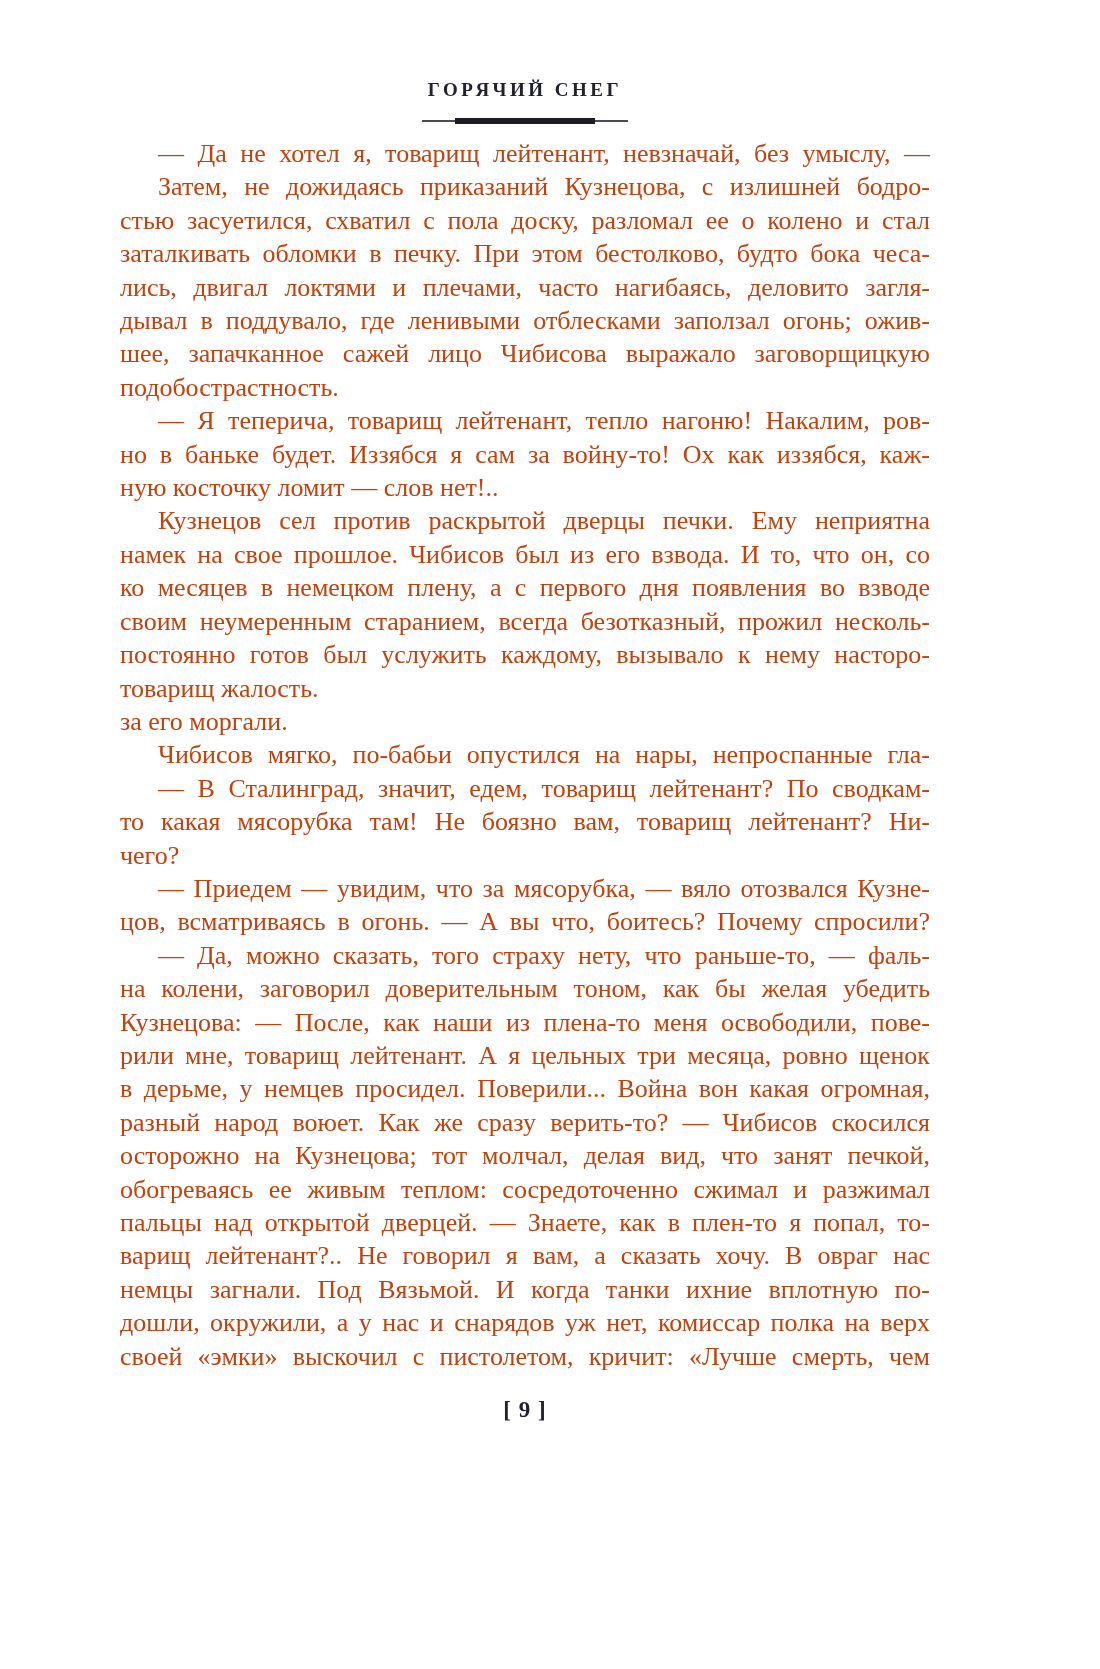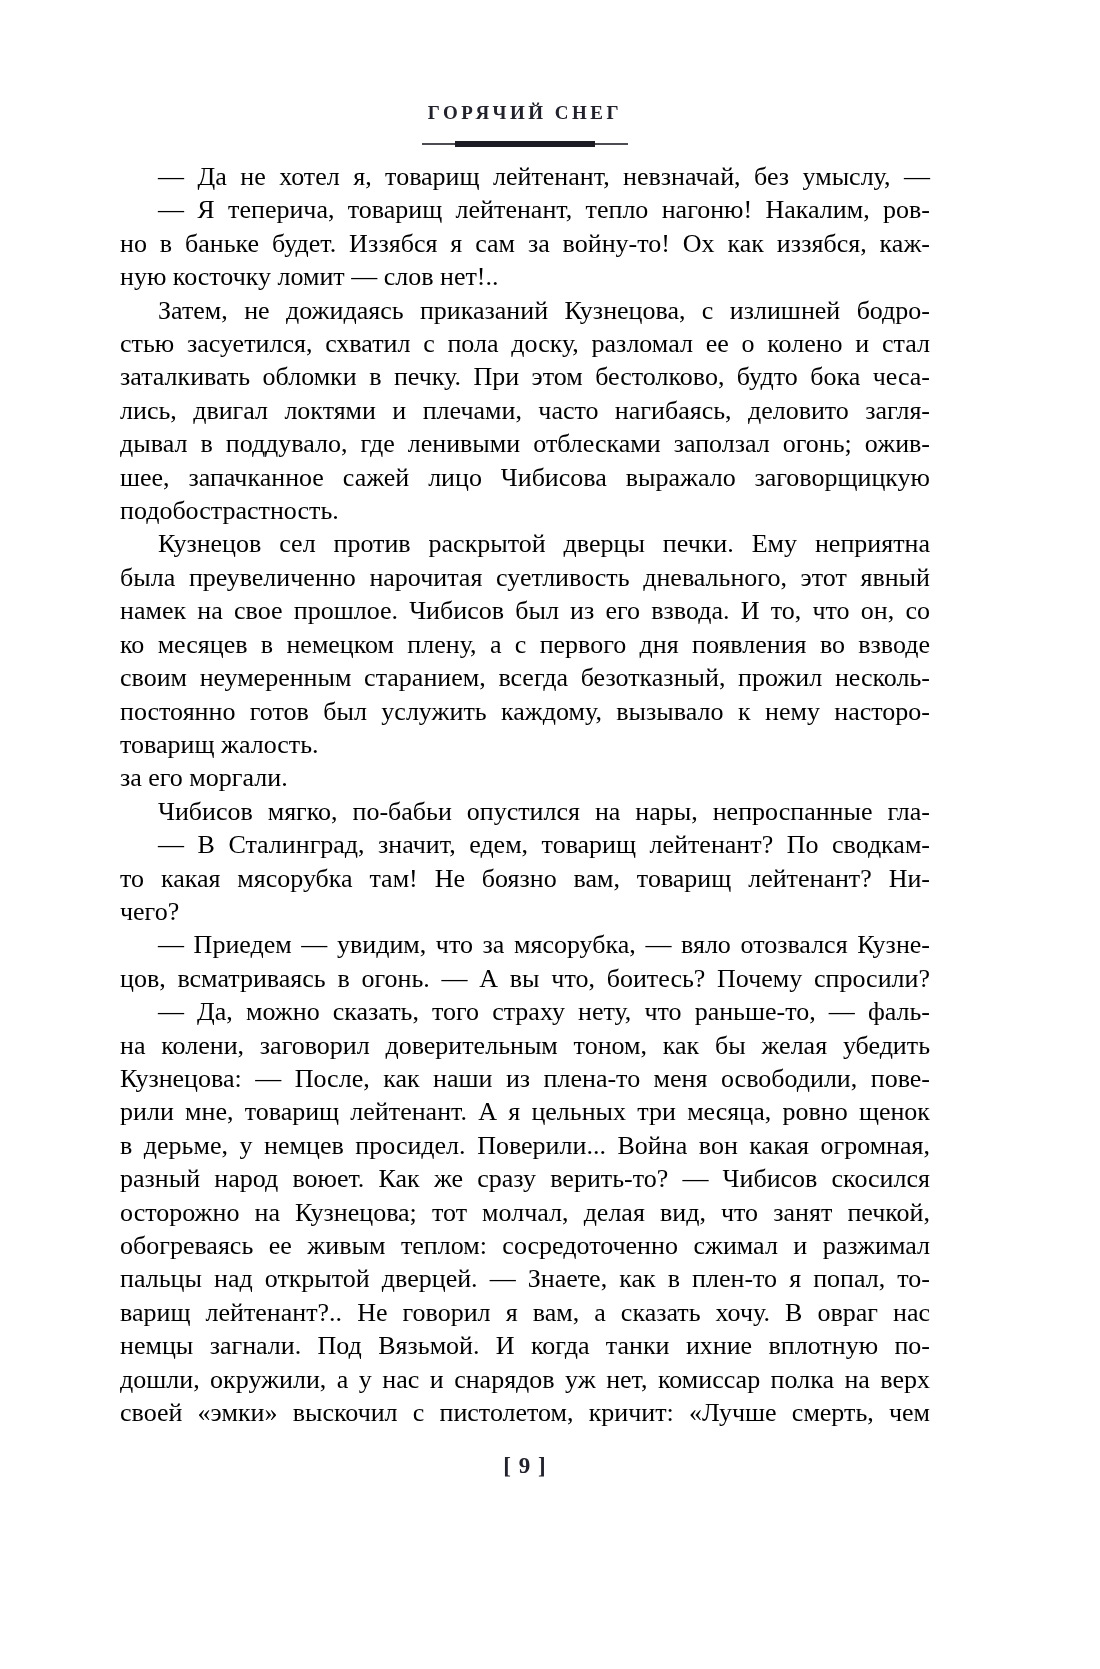--- a/index.html
+++ b/index.html
@@ -7,21 +7,21 @@
     width: 1100px;
     height: 1669px;
     background: #ffffff;
     overflow: hidden;
     font-family: "Liberation Serif", "DejaVu Serif", serif;
   }
   .sheet {
     position: relative;
     width: 810px;
     margin-left: 120px;
-    padding-top: 101px;
+    padding-top: 78px;
   }
   .title {
     margin: 0;
     text-align: center;
     font-size: 19px;
     line-height: 24px;
     font-weight: bold;
     letter-spacing: 3.5px;
     color: #21222c;
   }
@@ -40,21 +40,21 @@
   .divider .thick {
     position: absolute;
     left: 33px; top: 0;
     width: 140px; height: 6px;
     background: #1b1c24;
   }
   .bodytext {
     margin-top: 13px;
     font-size: 26px;
     line-height: 33.4px;
-    color: #000000;
+    color: #c2410c;
   }
   .para { margin: 0; }
   .ln {
     text-align: justify;
     text-align-last: justify;
     hyphens: none;
   }
   .ln.first { text-indent: 38px; }
   .ln.rag {
     text-align: left;
@@ -79,36 +79,35 @@
   <div class="divider">
     <span class="thin"></span>
     <span class="thick"></span>
   </div>
 
   <main class="bodytext" id="text-body">
       <div class="para">
         <div class="ln first">— Да не хотел я, товарищ лейтенант, невзначай, без умыслу, —</div>
       </div>
       <div class="para">
-        <div class="ln first">— Я теперича, товарищ лейтенант, тепло нагоню! Накалим, ров-</div>
-        <div class="ln">но в баньке будет. Иззябся я сам за войну-то! Ох как иззябся, каж-</div>
-        <div class="ln rag">ную косточку ломит — слов нет!..</div>
-      </div>
-      <div class="para">
         <div class="ln first">Затем, не дожидаясь приказаний Кузнецова, с излишней бодро-</div>
         <div class="ln">стью засуетился, схватил с пола доску, разломал ее о колено и стал</div>
         <div class="ln">заталкивать обломки в печку. При этом бестолково, будто бока чеса-</div>
         <div class="ln">лись, двигал локтями и плечами, часто нагибаясь, деловито загля-</div>
         <div class="ln">дывал в поддувало, где ленивыми отблесками заползал огонь; ожив-</div>
         <div class="ln">шее, запачканное сажей лицо Чибисова выражало заговорщицкую</div>
         <div class="ln rag">подобострастность.</div>
       </div>
       <div class="para">
+        <div class="ln first">— Я теперича, товарищ лейтенант, тепло нагоню! Накалим, ров-</div>
+        <div class="ln">но в баньке будет. Иззябся я сам за войну-то! Ох как иззябся, каж-</div>
+        <div class="ln rag">ную косточку ломит — слов нет!..</div>
+      </div>
+      <div class="para">
         <div class="ln first">Кузнецов сел против раскрытой дверцы печки. Ему неприятна</div>
-        <div class="ln">была преувеличенно нарочитая суетливость дневального, этот явный</div>
         <div class="ln">намек на свое прошлое. Чибисов был из его взвода. И то, что он, со</div>
         <div class="ln">ко месяцев в немецком плену, а с первого дня появления во взводе</div>
         <div class="ln">своим неумеренным старанием, всегда безотказный, прожил несколь-</div>
         <div class="ln">постоянно готов был услужить каждому, вызывало к нему насторо-</div>
         <div class="ln rag">товарищ жалость.</div>
       </div>
       <div class="para">
         <div class="ln rag">за его моргали.</div>
         <div class="ln first">Чибисов мягко, по-бабьи опустился на нары, непроспанные гла-</div>
       </div>

